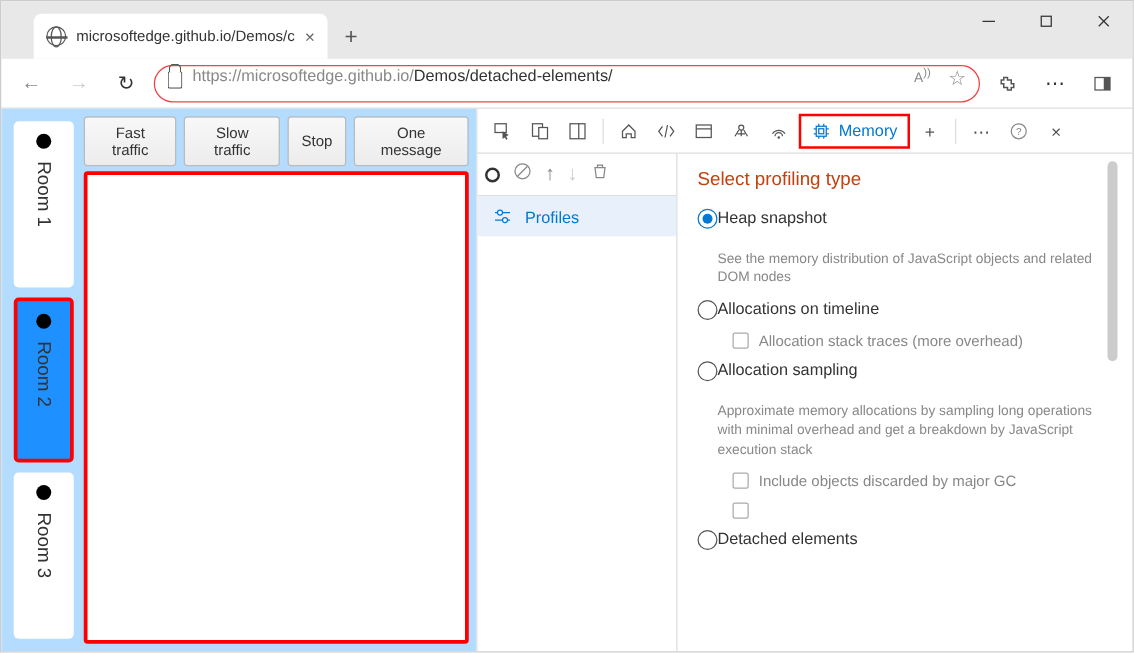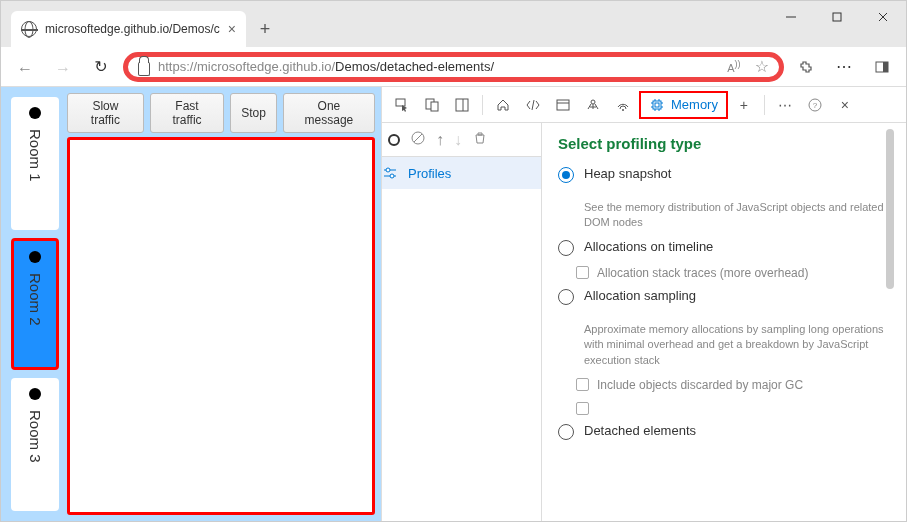--- a/index.html
+++ b/index.html
@@ -1,29 +1,29 @@
 <!DOCTYPE html>
 <html><head>
 <meta charset="utf-8">
 <style>
 *{margin:0;padding:0;box-sizing:border-box;font-family:"Segoe UI",Arial,sans-serif}
 body{width:907px;height:522px;background:#fff;overflow:hidden;border:1px solid #ccc}
 .titlebar{height:46px;background:#e8e8e8;display:flex;align-items:flex-end;position:relative}
-.tab{background:#fff;height:36px;margin-left:10px;border-radius:6px 6px 0 0;display:flex;align-items:center;padding:0 10px;gap:8px;min-width:220px;font-size:12px;color:#333}
+.tab{background:#fff;height:36px;margin-left:26px;border-radius:6px 6px 0 0;display:flex;align-items:center;padding:0 10px;gap:8px;min-width:220px;font-size:12px;color:#333}
 .tab .globe{width:16px;height:16px;border:1.5px solid #555;border-radius:50%;position:relative}
 .tab .globe::before{content:"";position:absolute;left:50%;top:-1.5px;bottom:-1.5px;width:7px;border:1.5px solid #555;border-radius:50%;transform:translateX(-50%)}
 .tab .globe::after{content:"";position:absolute;left:-1.5px;right:-1.5px;top:50%;height:1.5px;background:#555}
 .tab .x{margin-left:auto;font-size:14px;color:#666;cursor:pointer}
 .newtab{width:30px;height:30px;display:flex;align-items:center;justify-content:center;font-size:18px;color:#555;margin-left:4px;margin-bottom:3px}
 .winctrl{position:absolute;right:0;top:0;display:flex}
 .winctrl div{width:46px;height:32px;display:flex;align-items:center;justify-content:center;color:#333}
 .addrbar{height:40px;display:flex;align-items:center;padding:0 8px;gap:6px;border-bottom:1px solid #ddd}
 .nav-btn{width:32px;height:32px;display:flex;align-items:center;justify-content:center;color:#888;font-size:16px}
 .nav-btn.active{color:#333}
-.url-box{flex:1;height:30px;border:5px solid #ef4444;border-radius:15px;display:flex;align-items:center;padding:0 10px;gap:8px;font-size:13px}
+.url-box{flex:1;height:30px;border:1px solid #ef4444;border-radius:15px;display:flex;padding:0 10px;gap:8px;font-size:13px}
 .url-dim{color:#888}
 .url-dark{color:#333}
 .lock{width:12px;height:14px;border:1.5px solid #555;border-radius:2px;border-top:none;position:relative;margin-top:4px}
 .lock::before{content:"";position:absolute;width:8px;height:6px;border:1.5px solid #555;border-bottom:none;border-radius:4px 4px 0 0;top:-6px;left:0}
 .content{display:flex;height:calc(100% - 86px)}
 .page{width:380px;background:#b3dcff;padding:6px;display:flex}
 .rooms{width:56px;display:flex;flex-direction:column;gap:8px;padding:4px}
 .room{background:#fff;border-radius:4px;height:140px;display:flex;flex-direction:column;align-items:center;padding-top:10px;gap:10px}
 .room.sel{background:#1e90ff;border:3px solid red}
 .dot{width:12px;height:12px;background:#000;border-radius:50%}
@@ -33,30 +33,30 @@
 .btn{background:linear-gradient(#f8f8f8,#ececec);border:1px solid #bbb;border-radius:3px;padding:5px 10px;font-size:12px;color:#333;cursor:pointer}
 .output{flex:1;background:#fff;border:3px solid red;border-radius:3px}
 .devtools{flex:1;display:flex;flex-direction:column;border-left:1px solid #ddd}
 .dt-tabs{height:36px;display:flex;align-items:center;padding:0 6px;gap:2px;border-bottom:1px solid #ddd}
 .dt-icon{width:28px;height:28px;display:flex;align-items:center;justify-content:center;color:#555;font-size:14px}
 .memory-tab{display:flex;align-items:center;gap:6px;padding:4px 8px;border:2px solid red;color:#0078d4;font-size:13px}
 .dt-body{flex:1;display:flex;overflow:hidden}
 .dt-left{width:160px;border-right:1px solid #ddd;display:flex;flex-direction:column}
 .dt-toolbar{height:34px;display:flex;align-items:center;padding:0 6px;gap:10px;border-bottom:1px solid #ddd}
 .rec{width:12px;height:12px;border:2px solid #333;border-radius:50%}
-.profiles{background:#e8f0fb;padding:8px 0;display:flex;align-items:center;gap:10px;color:#0078d4;font-size:13px}
+.profiles{background:#e8f0fb;padding:8px 12px;display:flex;align-items:center;gap:10px;color:#0078d4;font-size:13px}
 .dt-right{flex:1;padding:12px 16px;overflow-y:auto;position:relative}
-.dt-right h3{font-size:15px;font-weight:700;color:#15803d;margin-bottom:14px}
-.opt{display:flex;gap:10px;margin-bottom:8px}
+.dt-right h3{font-size:15px;font-weight:400;color:#c2410c;margin-bottom:14px}
+.opt{display:flex;margin-bottom:8px}
 .radio{width:16px;height:16px;border:1.5px solid #555;border-radius:50%;flex-shrink:0;margin-top:1px;position:relative}
 .radio.sel{border-color:#0078d4}
 .radio.sel::after{content:"";position:absolute;width:8px;height:8px;background:#0078d4;border-radius:50%;top:2.5px;left:2.5px}
 .opt-title{font-size:13px;color:#333}
 .opt-desc{font-size:11px;color:#888;margin-top:19px;line-height:1.4}
-.chk-row{display:flex;gap:8px;margin-left:18px;margin-top:10px;margin-bottom:8px;font-size:12px;color:#888}
+.chk-row{display:flex;gap:8px;margin-left:28px;margin-top:10px;margin-bottom:8px;font-size:12px;color:#888}
 .chk{width:13px;height:13px;border:1px solid #aaa;border-radius:2px}
 .scrollbar{position:absolute;right:12px;top:6px;width:8px;height:160px;background:#ccc;border-radius:4px}
 svg{width:16px;height:16px}
 </style>
 </head>
 <body>
 
 <div class="titlebar">
   <div class="tab">
     <span class="globe"></span>
@@ -119,22 +119,22 @@
           <span class="dot"></span>
           <span class="room-label">Room 2</span>
         </div>
         <div class="room">
           <span class="dot"></span>
           <span class="room-label">Room 3</span>
         </div>
       </div>
     <div class="page-main">
       <div class="btns" id="btns">
+          <button class="btn">Fast traffic</button>
           <button class="btn">Slow traffic</button>
-          <button class="btn">Fast traffic</button>
           <button class="btn">Stop</button>
           <button class="btn">One message</button>
         </div>
       <div class="output"></div>
     </div>
   </div>
 
   <div class="devtools">
     <div class="dt-tabs">
       <div class="dt-icon">

